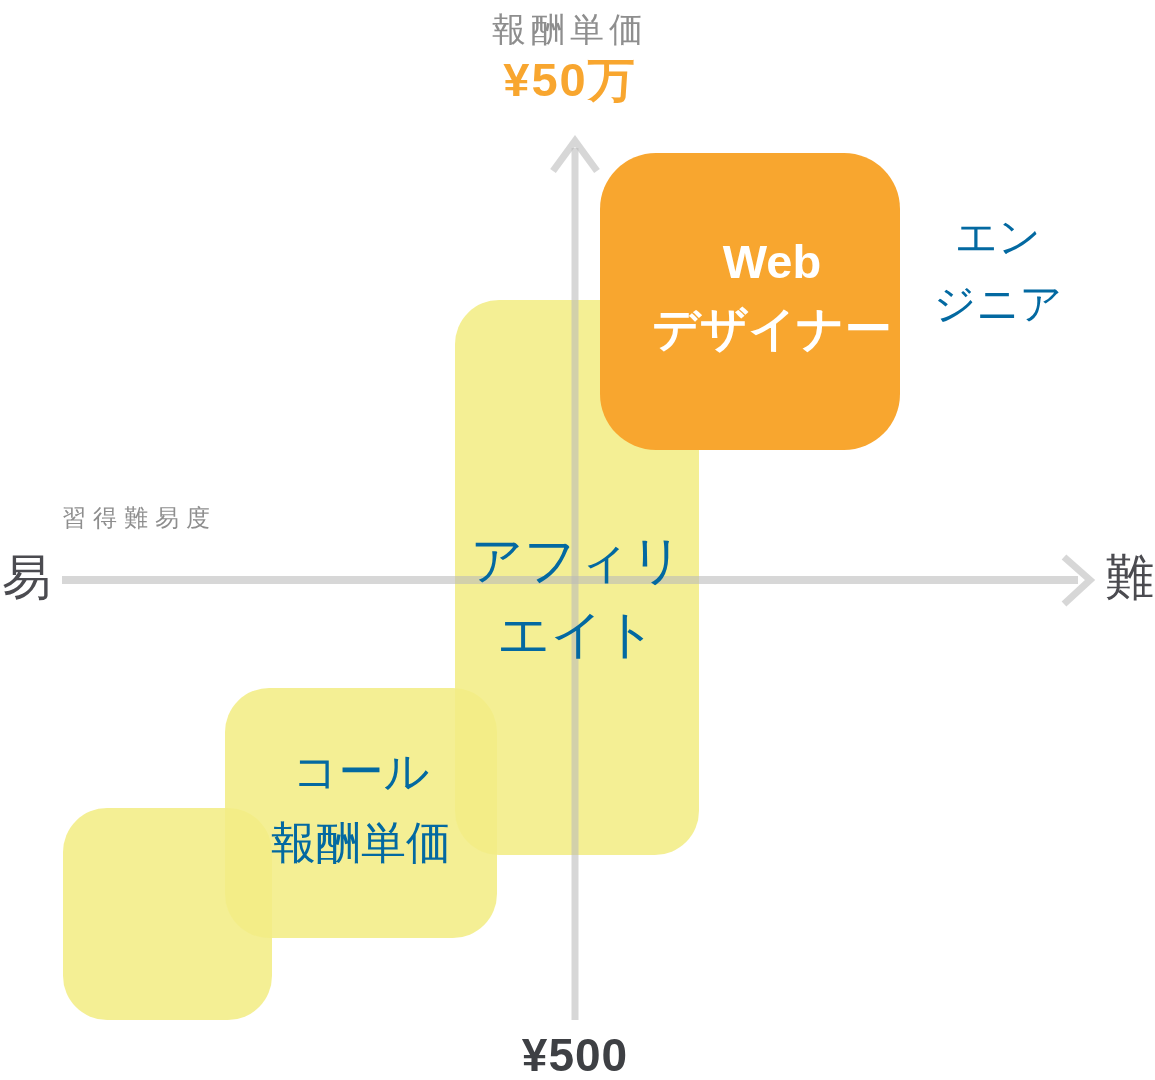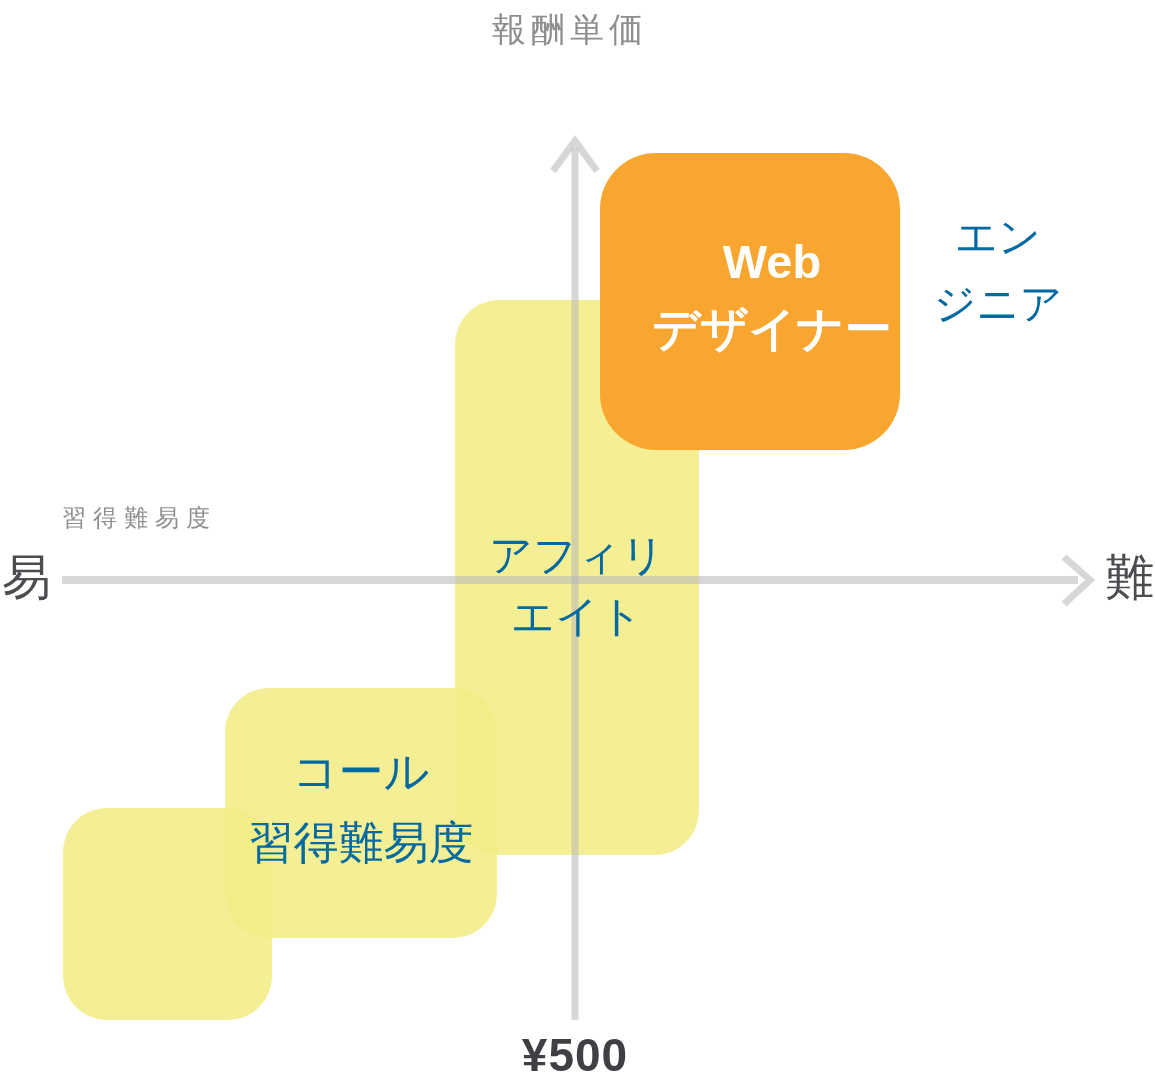--- a/index.html
+++ b/index.html
@@ -23,21 +23,21 @@
   .lbl{position:absolute;white-space:pre-line;text-align:center;line-height:1;}
   .y-title {left:420px;top:12px;  width:300px;font-size:34px;color:#8E8E8E;letter-spacing:5px;}
   .y-max   {left:420px;top:56px; width:300px;font-size:47px;font-weight:bold;color:#F8A62F;letter-spacing:2px;}
   .y-min   {left:425px;top:1032px;width:300px;font-size:46px;font-weight:600;color:#3E4044;letter-spacing:1px;}
   .x-title {left:62px; top:506px; font-size:24px;color:#8E8E8E;letter-spacing:7px;text-align:left;}
   .x-easy  {left:2px;  top:553px; font-size:49px;font-weight:500;color:#4B4B50;text-align:left;}
   .x-hard  {left:1105px;top:553px;font-size:49px;font-weight:500;color:#4B4B50;text-align:left;}
   .boxlabel{color:#0369a1;font-family:Liberation Mono, monospace;}
   .lbl-kiji{left:63px; top:838px; width:209px;font-size:45px;line-height:1.62;}
   .lbl-call{left:225px;top:740px; width:272px;font-size:45px;line-height:1.58;}
-  .lbl-affi{left:455px;top:528px; width:244px;font-size:43px;line-height:1.42;}
+  .lbl-affi{left:455px;top:528px; width:244px;font-size:52px;line-height:1.42;}
   .lbl-web {left:600px;top:228px; width:344px;font-size:47px;line-height:1.43;
             font-weight:bold;color:#FFFFFF;}
   .lbl-eng {left:903px;top:207px; width:190px;font-size:42px;line-height:1.6;}
 </style>
 </head>
 <body>
 
 <div class="canvas">
 
   <div class="box box-kiji"></div>
@@ -49,27 +49,28 @@
       <line x1="62" y1="580" x2="1078" y2="580" stroke-width="8"></line>
       <line x1="575" y1="148" x2="575" y2="1020" stroke-width="7"></line>
       <polyline points="553,171 575,141 597,171" stroke-width="7"></polyline>
       <polyline points="1064,557 1090,580 1064,604" stroke-width="7"></polyline>
     </g>
   </svg>
 
   <div class="box box-web"></div>
 
   <div class="lbl y-title">報酬単価</div>
+  <div class="lbl y-max">¥50万</div>
   <div class="lbl y-min">¥500</div>
   <div class="lbl x-title">習得難易度</div>
   <div class="lbl x-easy">易</div>
   <div class="lbl x-hard">難</div>
 
   <div class="lbl boxlabel lbl-call">コール
-習得難易度</div>
+報酬単価</div>
   <div class="lbl boxlabel lbl-affi">アフィリ
 エイト</div>
   <div class="lbl lbl-web">Web
 デザイナー</div>
   <div class="lbl boxlabel lbl-eng">エン
 ジニア</div>
 
 </div>
 
 </body></html>

